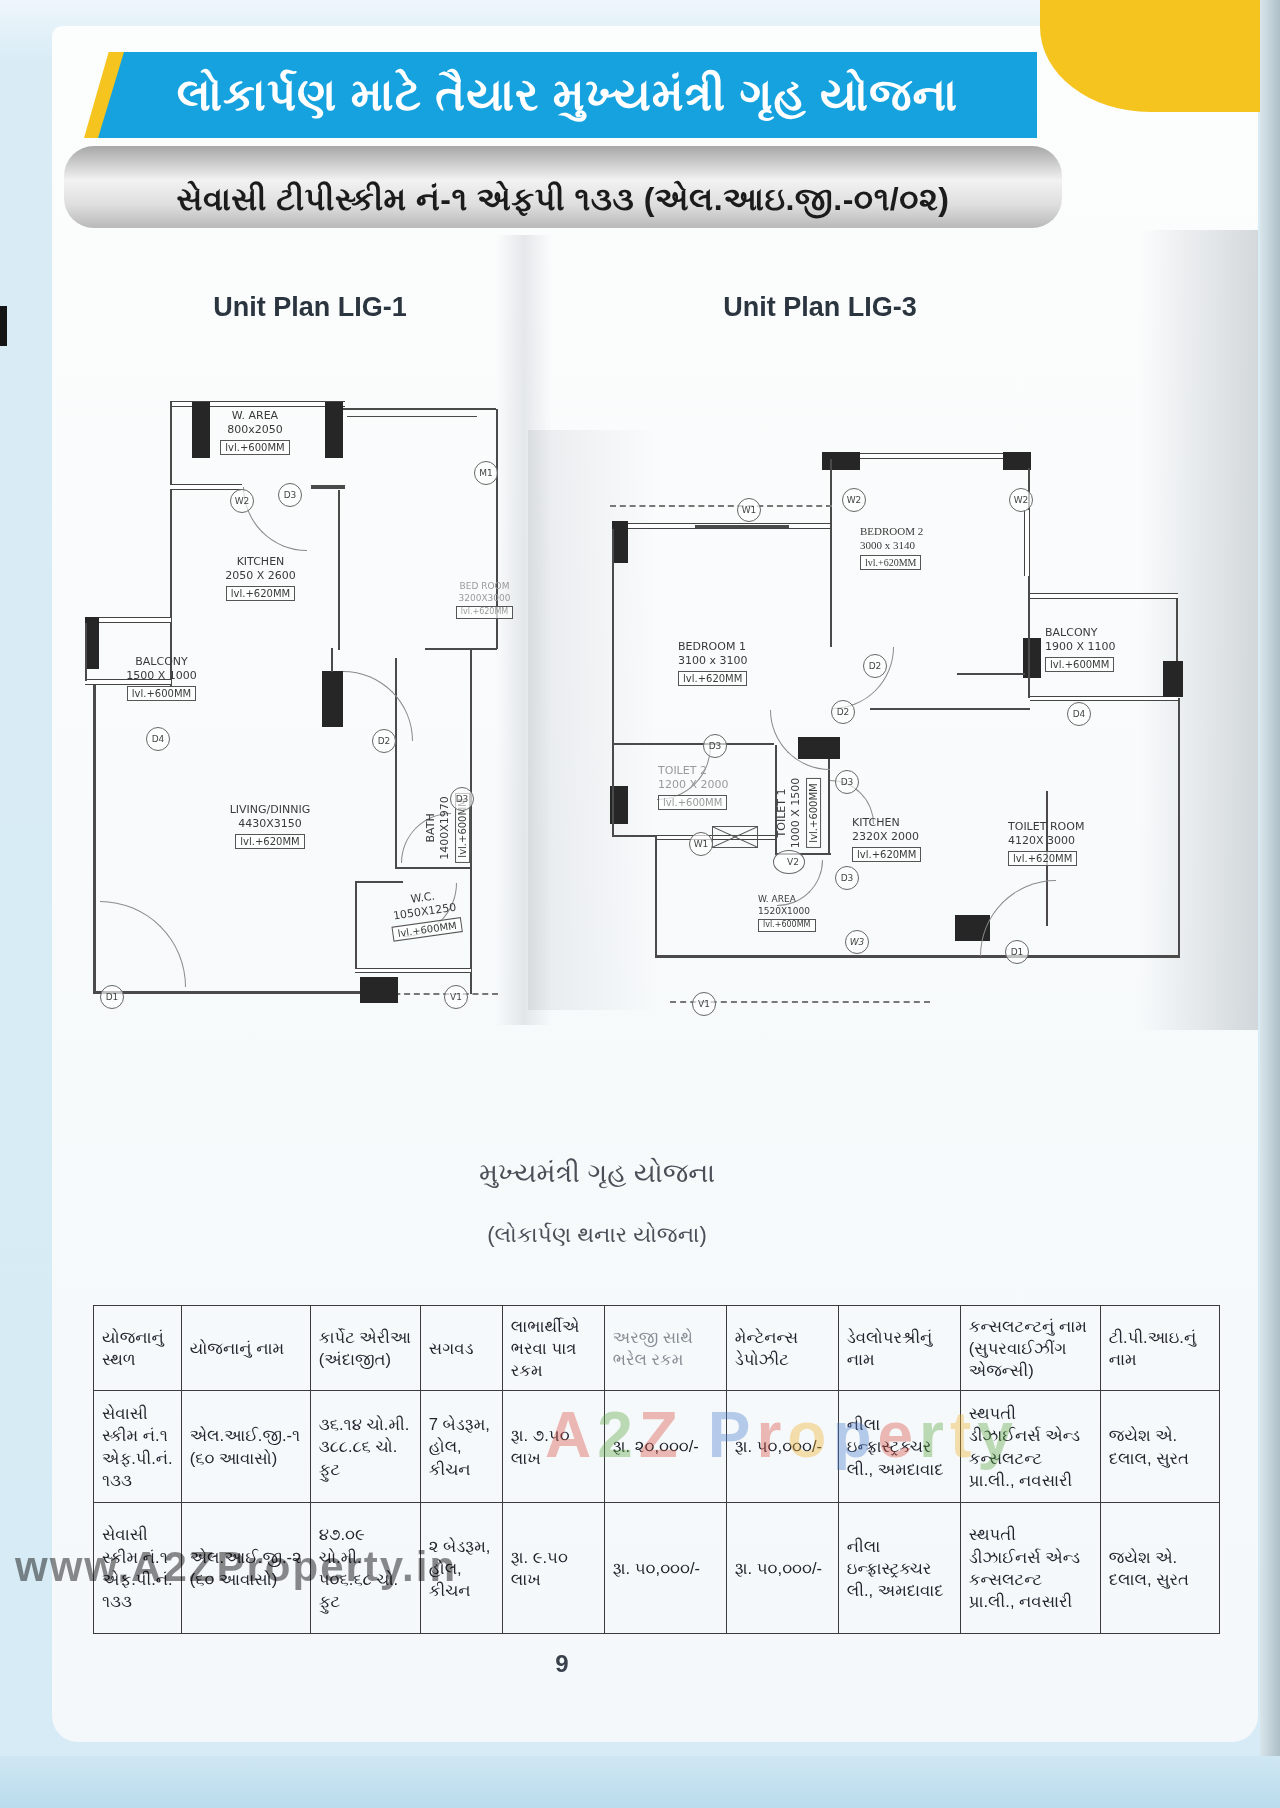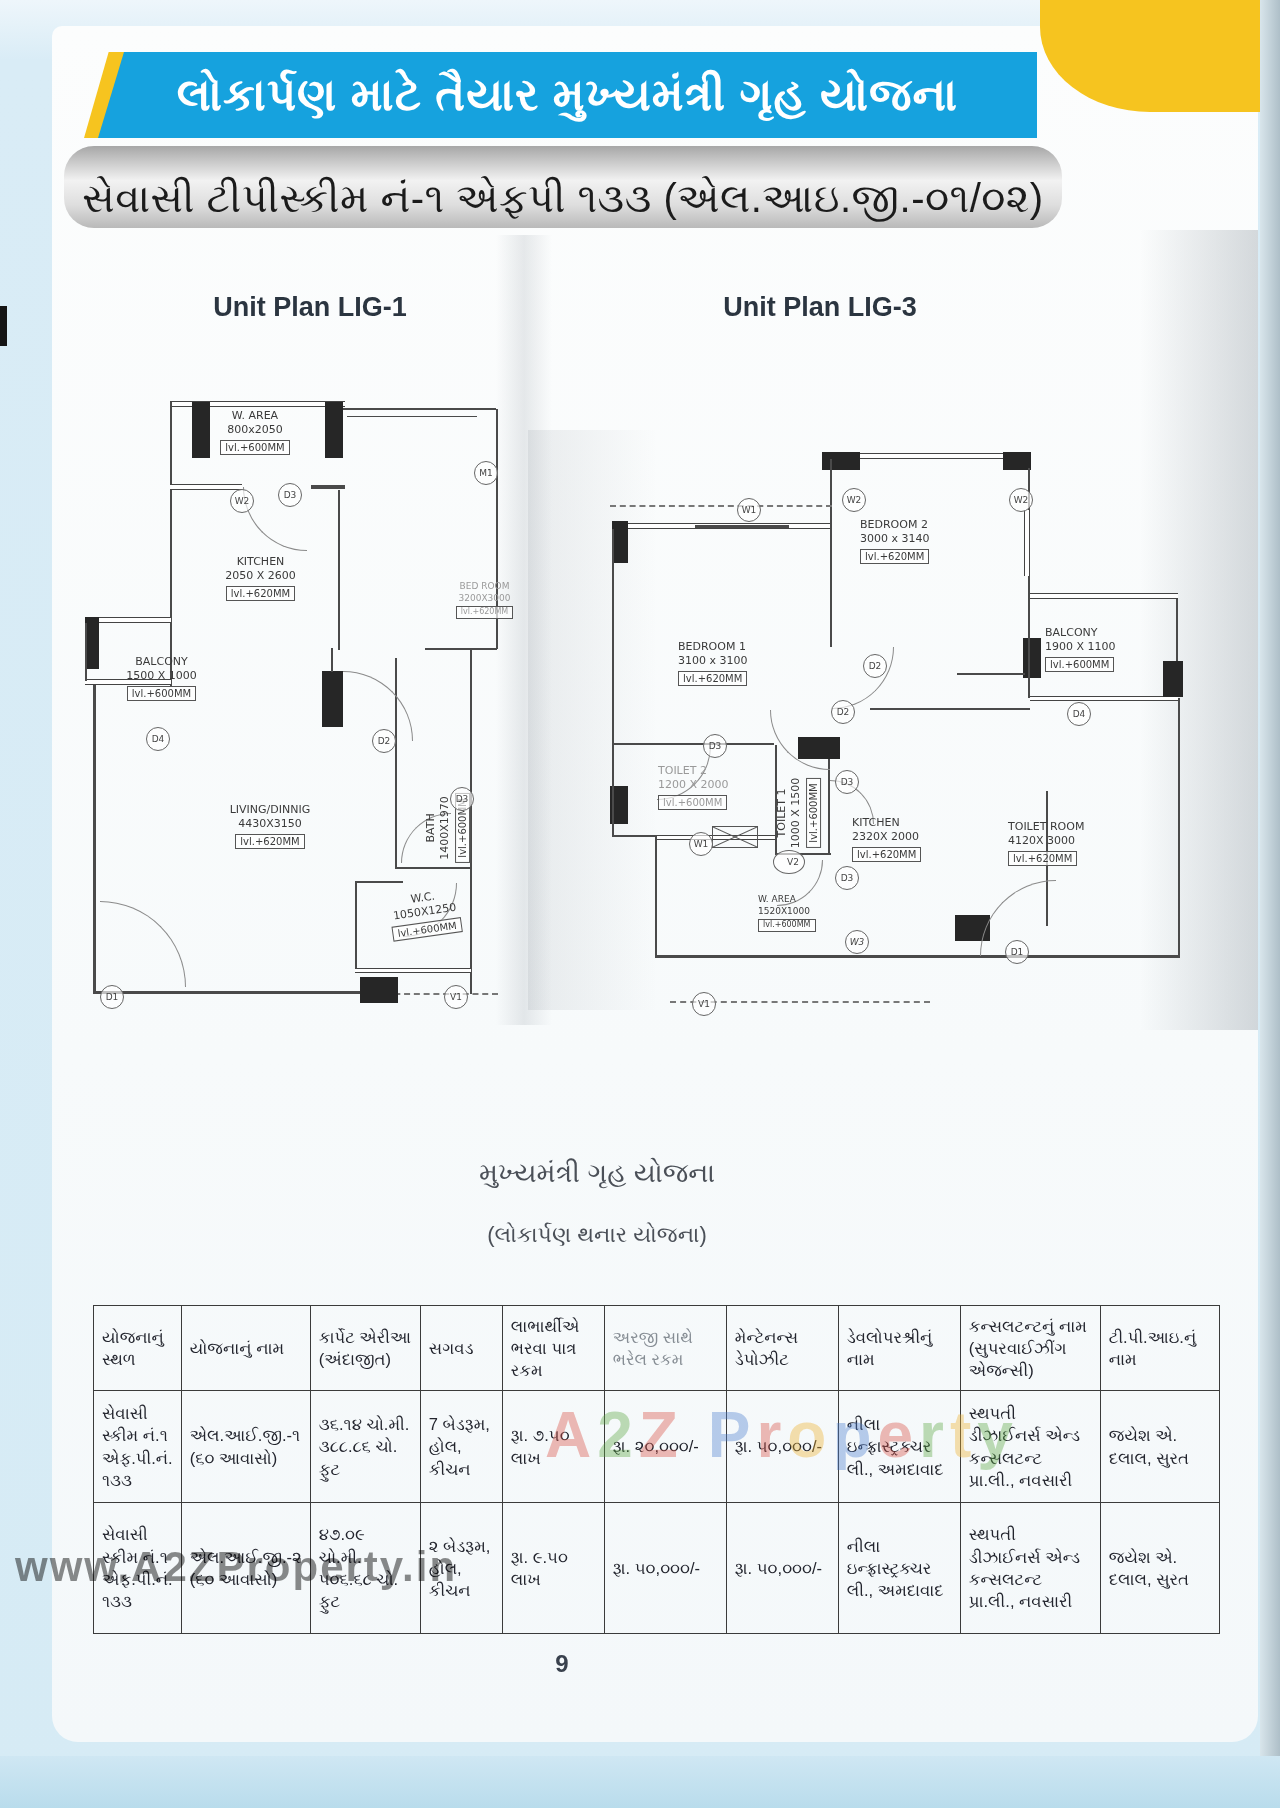--- a/index.html
+++ b/index.html
@@ -31,21 +31,21 @@
        background:#f6c41f;transform:skewX(-16deg);transform-origin:bottom left;}
   .banner-blue{position:absolute;left:14px;right:0;top:0;bottom:0;background:#16a2de;
        clip-path:polygon(26px 0,100% 0,100% 100%,0 100%);
        display:flex;align-items:center;justify-content:center;}
   .banner-blue span{color:#fff;font-size:45px;font-weight:bold;letter-spacing:1px;}
 
   .banner-silver{position:absolute;left:64px;top:146px;width:998px;height:82px;
        border-radius:30px;
        background:linear-gradient(180deg,#a7a7a7,#f2f2f2 42%,#dedede 72%,#b9b9b9);
        display:flex;align-items:center;justify-content:center;}
-  .banner-silver span{color:#1b1b1b;font-size:40px;font-weight:normal;letter-spacing:.5px;margin-top:24px;}
+  .banner-silver span{color:#1b1b1b;font-size:32px;font-weight:bold;letter-spacing:.5px;margin-top:24px;}
 
   .plan-title{position:absolute;top:292px;width:340px;text-align:center;
        font-size:27px;font-weight:bold;color:#2b3540;}
   #pt0{left:140px;} #pt1{left:650px;}
 
   .plan{position:absolute;}
   #plan0{left:85px;top:395px;width:415px;height:615px;}
   #plan1{left:530px;top:450px;width:660px;height:560px;}
 
   .pw{position:absolute;}
@@ -211,21 +211,21 @@
     <div class="pw blk" style="left: 425px; top: 465px; width: 35px; height: 26px;"></div>
     <div class="pw dash" style="left: 140px; top: 551px; width: 260px; height: 2px;"></div>
     <div class="pw w" style="left: 498px; top: 150px; width: 2px; height: 98px;"></div>
     <div class="pw w" style="left: 427px; top: 223px; width: 68px; height: 2px;"></div>
     <div class="arc arc-br" style="left: 302px; top: 197px; width: 62px; height: 62px;"></div>
     <div class="arc arc-bl" style="left: 240px; top: 260px; width: 60px; height: 60px;"></div>
     <div class="arc arc-br" style="left: 127px; top: 296px; width: 54px; height: 54px;"></div>
     <div class="arc arc-tr" style="left: 300px; top: 330px; width: 44px; height: 44px;"></div>
     <div class="arc arc-tl" style="left: 450px; top: 430px; width: 76px; height: 76px;"></div>
     <div class="arc arc-br" style="left: 247px; top: 410px; width: 46px; height: 46px;"></div>
-    <div class="room left" style="left: 330px; top: 68px; width: 140px;"><div>BEDROOM 2</div><div>3000 x 3140</div><span class="lvl">lvl.+620MM</span></div>
+    <div class="room left" style="left: 330px; top: 74px; width: 140px; font-family: Liberation Serif, serif;"><div>BEDROOM 2</div><div>3000 x 3140</div><span class="lvl">lvl.+620MM</span></div>
     <div class="room left" style="left: 148px; top: 190px; width: 140px;"><div>BEDROOM 1</div><div>3100 x 3100</div><span class="lvl">lvl.+620MM</span></div>
     <div class="room left" style="left: 515px; top: 176px; width: 125px;"><div>BALCONY</div><div>1900 X 1100</div><span class="lvl">lvl.+600MM</span></div>
     <div class="room left blur" style="left: 128px; top: 314px; width: 120px;"><div>TOILET 2</div><div>1200 X 2000</div><span class="lvl">lvl.+600MM</span></div>
     <div class="room rot90" style="left: 208px; top: 340px; width: 120px;"><div>TOILET 1</div><div>1000 X 1500</div><span class="lvl">lvl.+600MM</span></div>
     <div class="room left" style="left: 322px; top: 366px; width: 120px;"><div>KITCHEN</div><div>2320X 2000</div><span class="lvl">lvl.+620MM</span></div>
     <div class="room left" style="left: 478px; top: 370px; width: 160px;"><div>TOILET ROOM</div><div>4120X 3000</div><span class="lvl">lvl.+620MM</span></div>
     <div class="room left small" style="left: 228px; top: 444px; width: 100px;"><div>W. AREA</div><div>1520X1000</div><span class="lvl">lvl.+600MM</span></div>
     <div class="tag" style="left: 200px; top: 48px;">W1</div>
     <div class="tag" style="left: 305px; top: 38px;">W2</div>
     <div class="tag" style="left: 472px; top: 38px;">W2</div>

